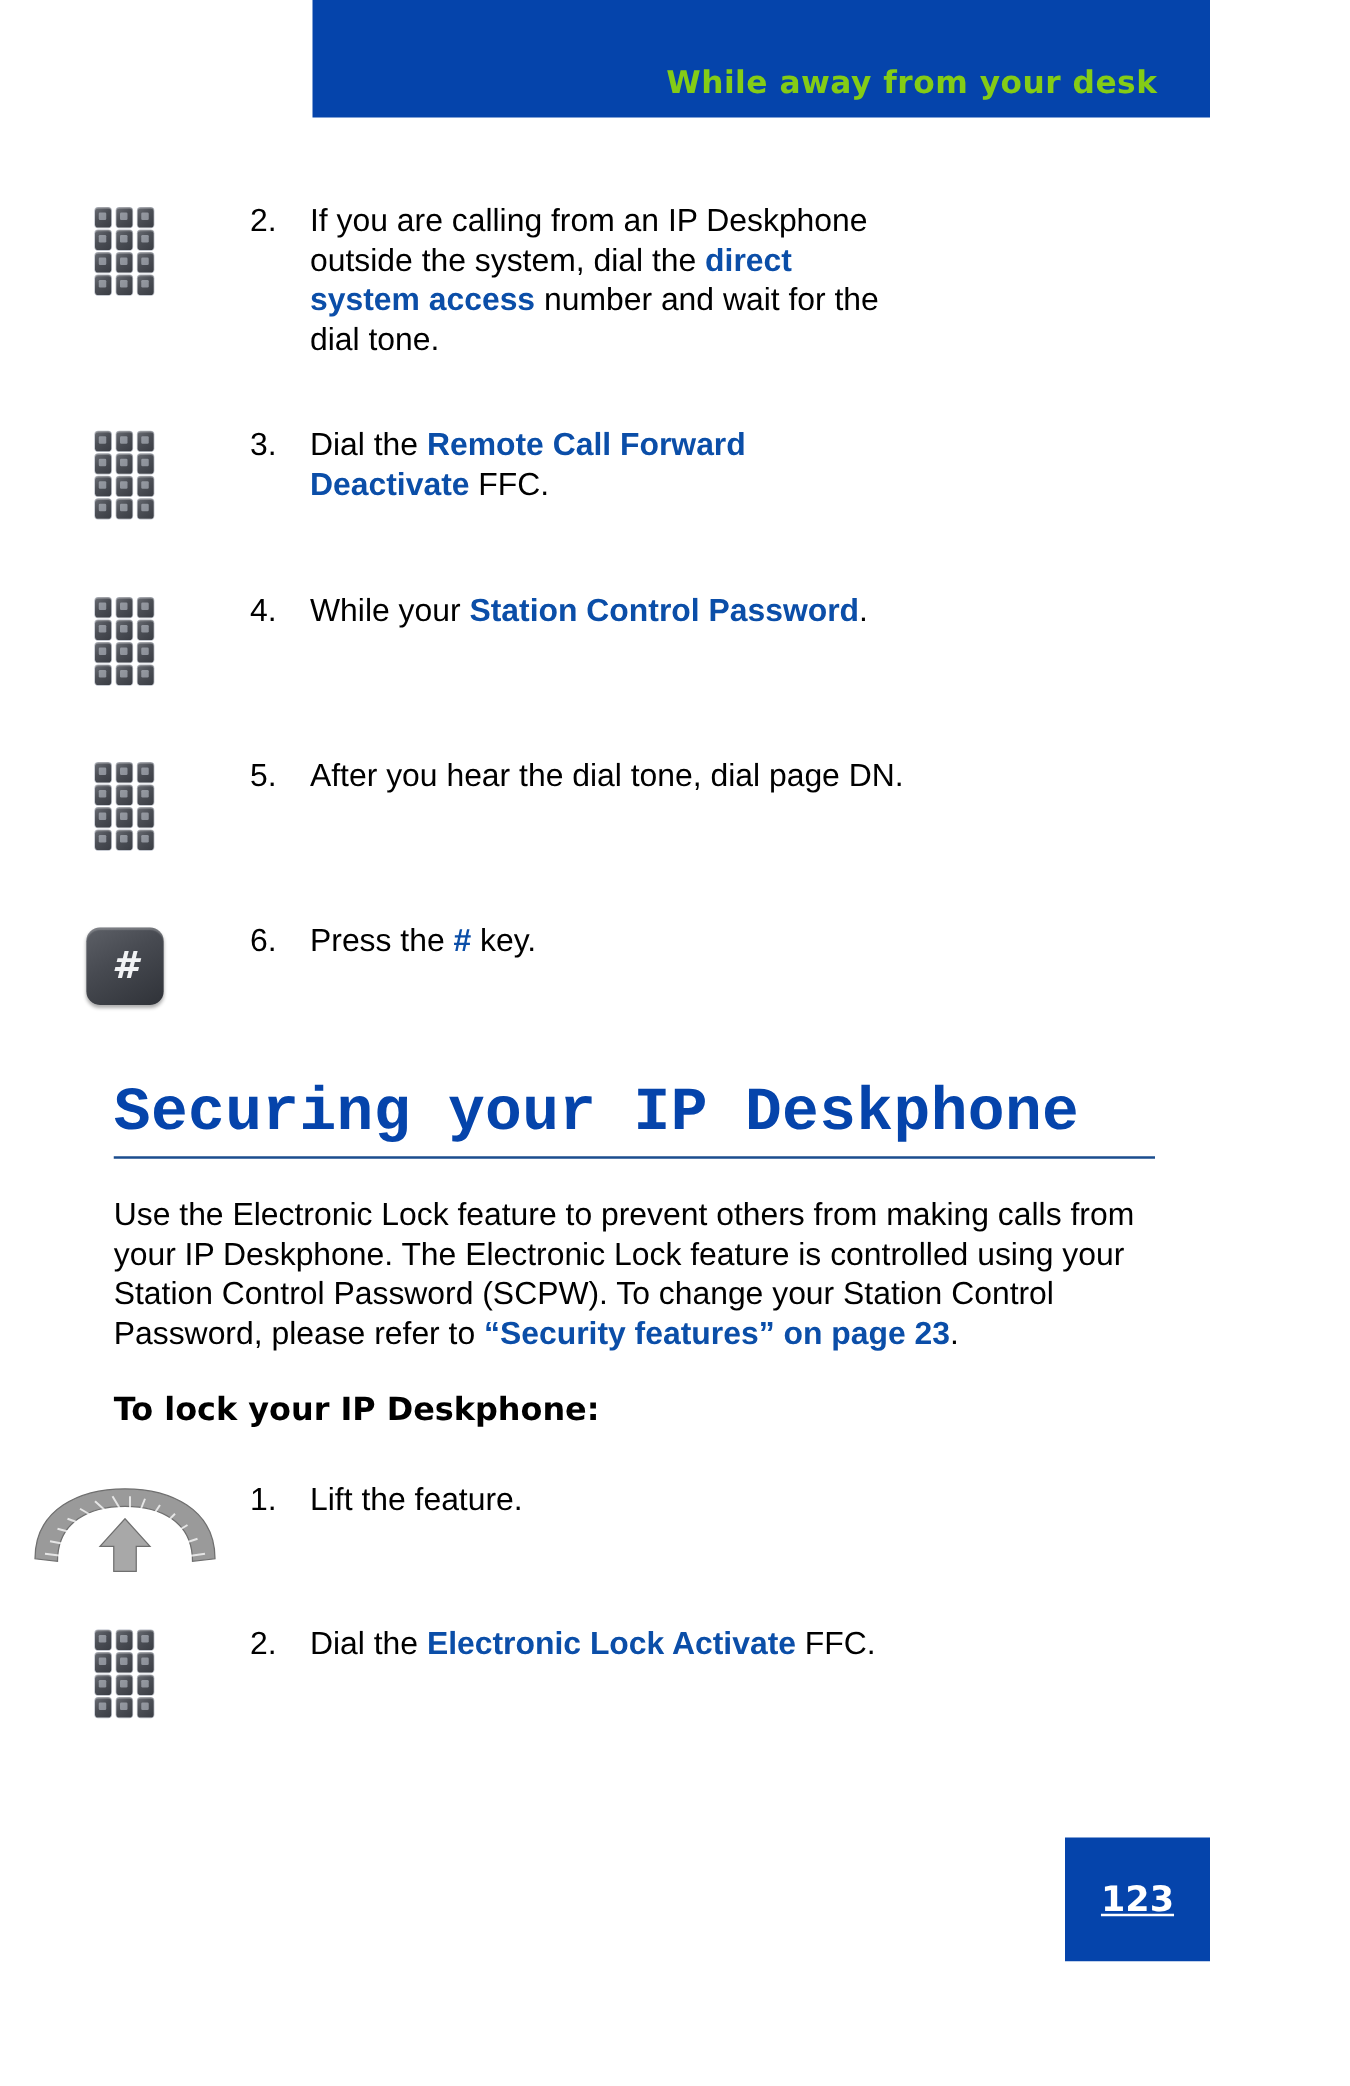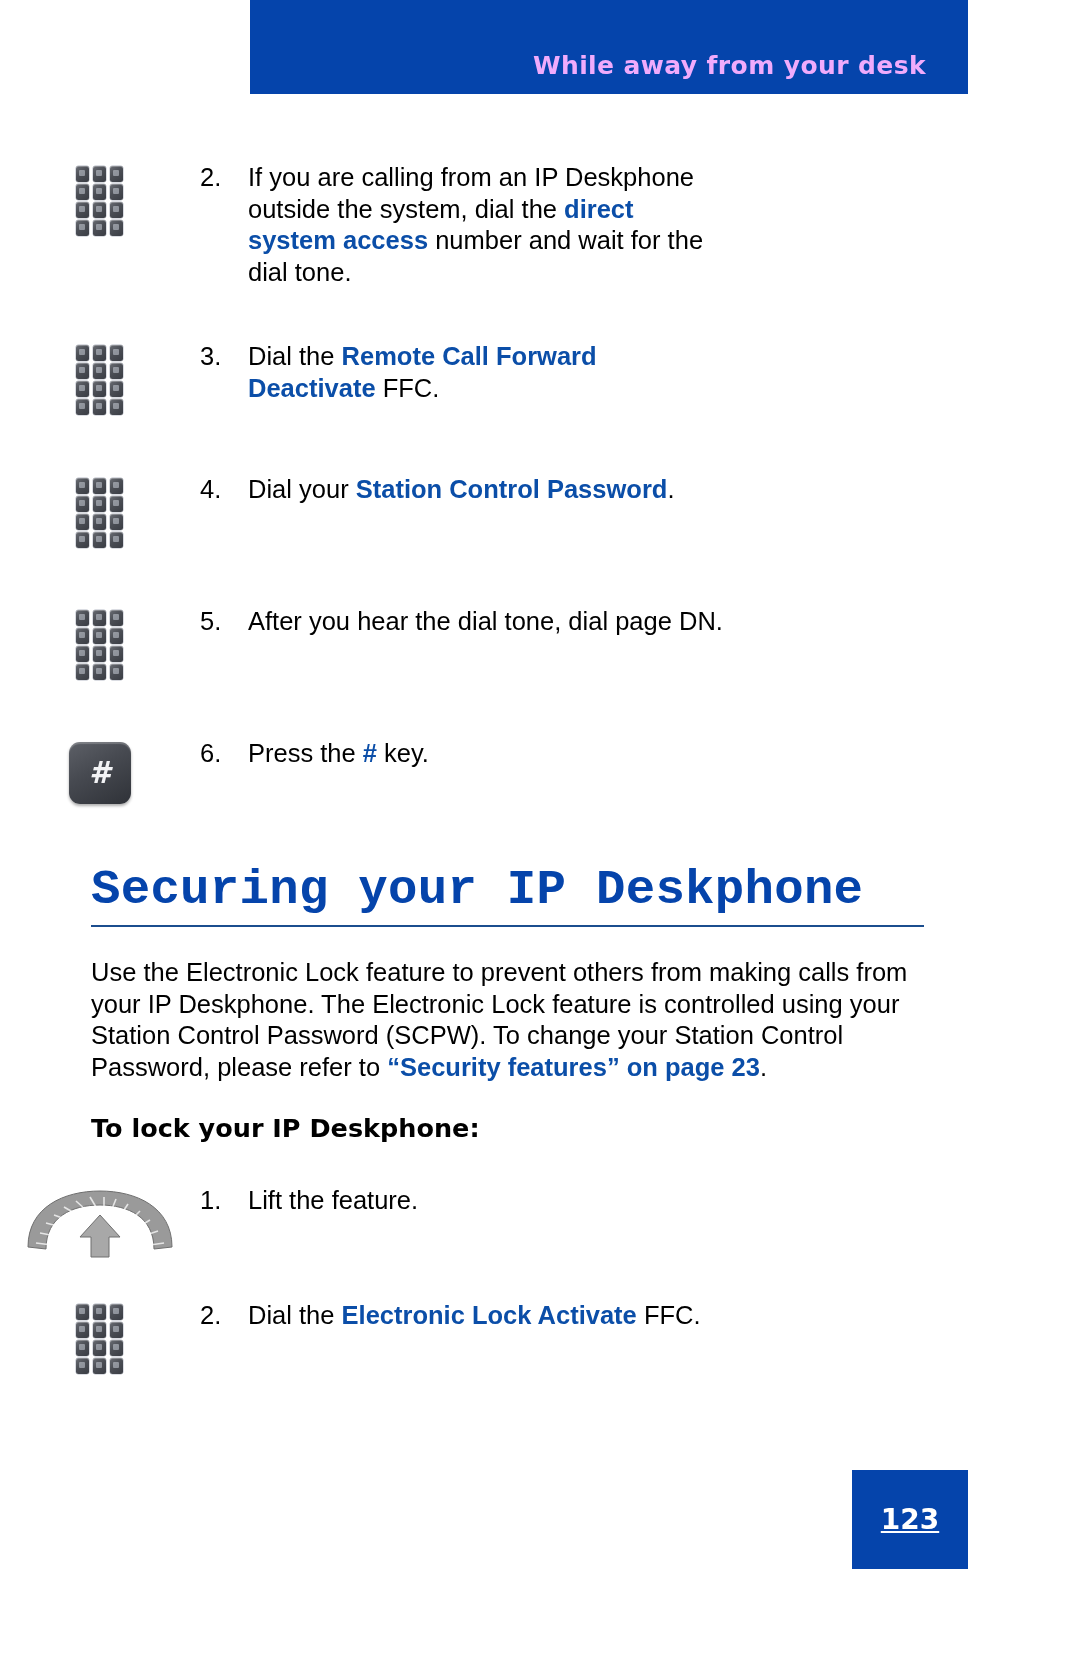--- a/index.html
+++ b/index.html
@@ -23,21 +23,21 @@
     top: 0;
     width: 718px;
     height: 94px;
     background: #0544ab;
     box-sizing: border-box;
   }
   .header-title {
     position: absolute;
     right: 42px;
     bottom: 14px;
-    color: #f0abfc;
+    color: #84cc16;
     font-size: 25px;
     font-weight: bold;
     letter-spacing: 0.4px;
     white-space: nowrap;
     font-family: "DejaVu Sans", sans-serif;
   }
 
   
   .step-row {
     position: absolute;
@@ -259,21 +259,21 @@
       <div class="key"></div>
         <div class="key"></div>
         <div class="key"></div>
       <div class="key"></div>
         <div class="key"></div>
         <div class="key"></div>
     </div>
   </div>
   <div class="text-cell">
     <div class="step-num">4.</div>
-    <div class="step-text"><span>Dial your </span><span class="hl">Station Control Password</span><span>.</span></div>
+    <div class="step-text"><span>While your </span><span class="hl">Station Control Password</span><span>.</span></div>
   </div>
 </div>
 
 <div class="step-row" style="left:0px; top:606px;">
   <div class="icon-cell">
     <div class="keypad">
       <div class="key"></div>
         <div class="key"></div>
         <div class="key"></div>
       <div class="key"></div>

